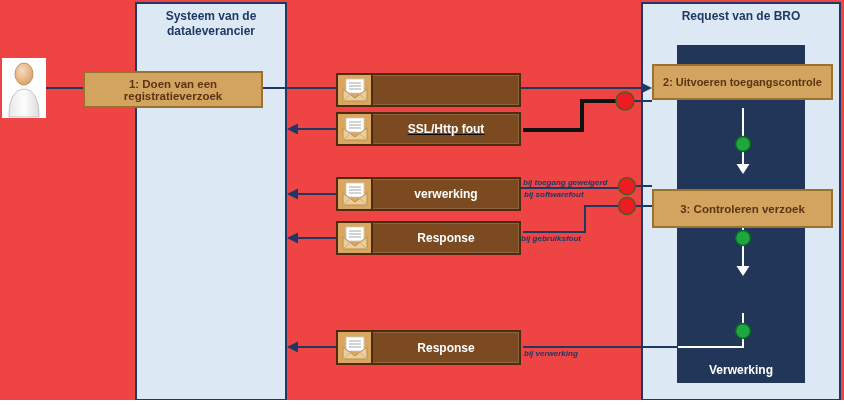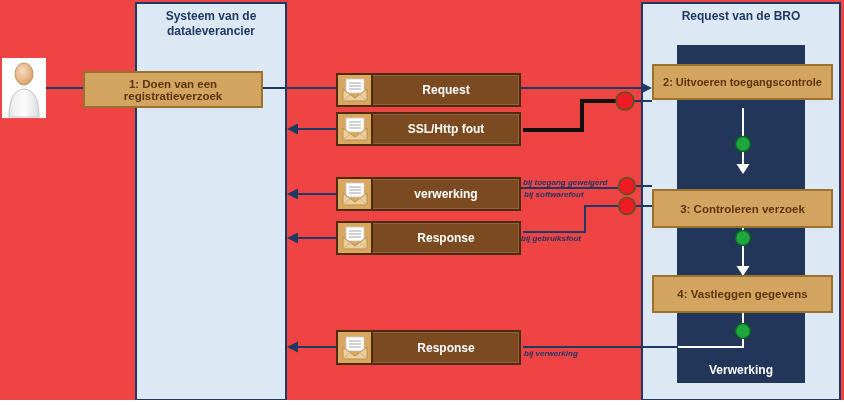--- a/index.html
+++ b/index.html
@@ -19,21 +19,21 @@
   .step-box{position:absolute;background:#D2A45F;border:2px solid #99722E;box-sizing:border-box;color:#5B3513;font-weight:bold;font-size:11.5px;display:flex;align-items:center;justify-content:center;text-align:center;z-index:4;padding:1px 2px;}
   #step-1{left:47px;top:71px;width:180px;height:37px;margin-left:36px;}
   #step-2{left:652px;top:64px;width:181px;height:36px;white-space:nowrap;font-size:11px;}
   #step-3{left:652px;top:189px;width:181px;height:39px;white-space:nowrap;}
   #step-4{left:652px;top:275px;width:181px;height:38px;white-space:nowrap;}
 
   .msg{position:absolute;left:336px;width:185px;height:34px;background:#7B4A21;border:2px solid #4F2B10;box-sizing:border-box;display:flex;z-index:4;box-shadow:inset 0 0 0 1px rgba(255,255,255,0.14);}
   .msg .tile{width:35px;height:100%;background:#D9A760;border-right:2px solid #4F2B10;box-sizing:border-box;display:flex;align-items:center;justify-content:center;flex:none;}
   .msg .msg-label{flex:1;display:flex;align-items:center;justify-content:center;color:#ffffff;font-weight:bold;font-size:12px;}
   #msg-request{top:73px;}
-  #msg-ssl{top:112px;}
+  #msg-ssl{top:112px;text-decoration:underline;}
   #msg-parsefault{top:177px;}
   #msg-response3{top:221px;}
   #msg-response4{top:330px;height:35px;}
 
   .cond{position:absolute;color:#1F3864;font-weight:bold;font-style:italic;font-size:8px;z-index:5;white-space:nowrap;}
   #cond-ssl{left:523px;top:134px;margin-top:44px;}
   #cond-parsefault{left:524px;top:190px;}
   #cond-response3{left:521px;top:234px;}
   #cond-response4{left:524px;top:349px;}
 
@@ -107,34 +107,32 @@
         </linearGradient>
       </defs>
       <ellipse cx="20" cy="12" rx="9" ry="11" fill="url(#hg)" stroke="#B9874F" stroke-width="0.8"></ellipse>
       <path d="M5,55 Q5,28 20,27 Q35,28 35,55 Z" fill="url(#bg)" stroke="#B5B5B5" stroke-width="0.8"></path>
     </svg>
   </div>
 
   <div class="step-box" id="step-1">1: Doen van een registratieverzoek</div>
   <div class="step-box" id="step-2">2: Uitvoeren toegangscontrole</div>
   <div class="step-box" id="step-3">3: Controleren verzoek</div>
-  <div class="step-box" id="step-4">4: Vastleggen gegevens</div>
 
   <div class="msg" id="msg-request">
     <div class="tile">
       <svg width="26" height="24" viewBox="0 0 26 24">
           <rect x="4" y="1" width="18" height="14" fill="#FFFFFF" stroke="#C9C9C9" stroke-width="0.8"></rect>
           <line x1="7" y1="5" x2="19" y2="5" stroke="#BFBFBF" stroke-width="1.4"></line>
           <line x1="7" y1="8" x2="19" y2="8" stroke="#BFBFBF" stroke-width="1.4"></line>
           <line x1="7" y1="11" x2="19" y2="11" stroke="#BFBFBF" stroke-width="1.4"></line>
           <path d="M1,11 L13,20 L25,11 L25,23 L1,23 Z" fill="#EBCE9C" stroke="#B98F4E" stroke-width="1"></path>
           <path d="M1,23 L10,15 M25,23 L16,15" stroke="#D3AD6F" stroke-width="1" fill="none"></path>
         </svg>
     </div>
-    <div class="msg-label">Request</div>
   </div>
 
   <div class="msg" id="msg-ssl">
     <div class="tile">
       <svg width="26" height="24" viewBox="0 0 26 24">
           <rect x="4" y="1" width="18" height="14" fill="#FFFFFF" stroke="#C9C9C9" stroke-width="0.8"></rect>
           <line x1="7" y1="5" x2="19" y2="5" stroke="#BFBFBF" stroke-width="1.4"></line>
           <line x1="7" y1="8" x2="19" y2="8" stroke="#BFBFBF" stroke-width="1.4"></line>
           <line x1="7" y1="11" x2="19" y2="11" stroke="#BFBFBF" stroke-width="1.4"></line>
           <path d="M1,11 L13,20 L25,11 L25,23 L1,23 Z" fill="#EBCE9C" stroke="#B98F4E" stroke-width="1"></path>

